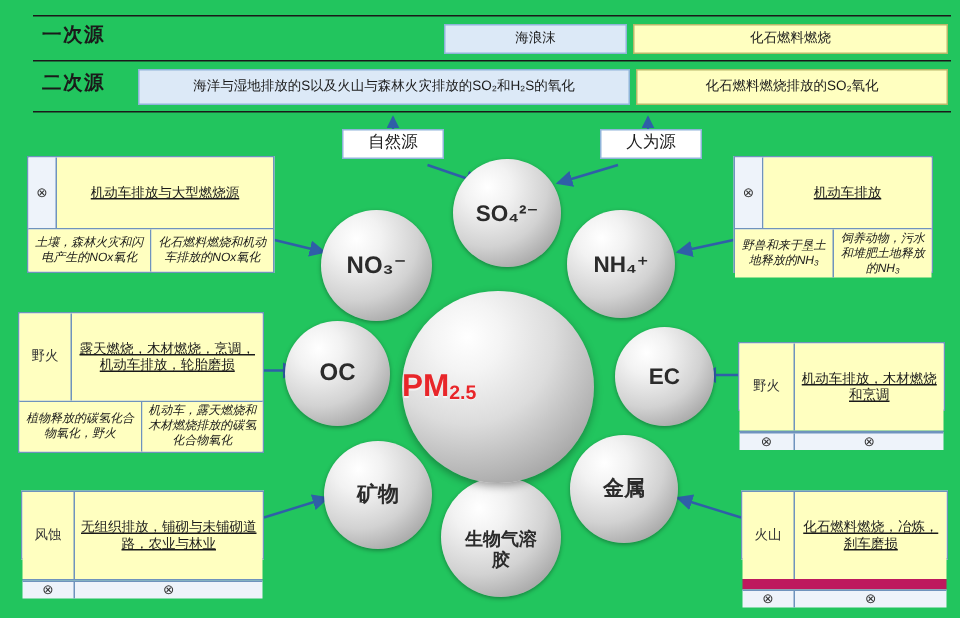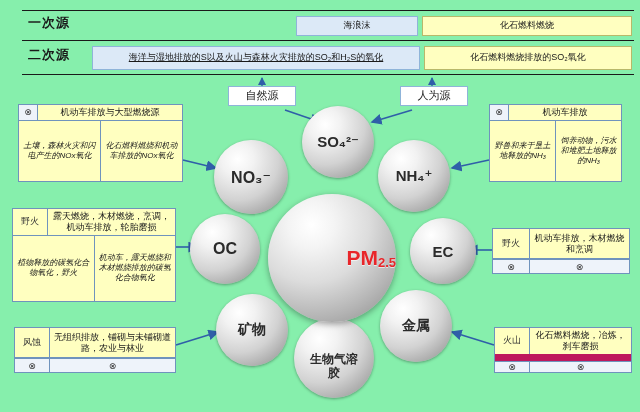--- a/index.html
+++ b/index.html
@@ -2,21 +2,21 @@
 <html><head>
 <meta charset="utf-8">
 <style>
   html,body{margin:0;padding:0;}
   body{
     width:640px;height:412px;
     background:#ffffff;
     font-family:"Liberation Sans","DejaVu Sans",sans-serif;
     overflow:hidden;
   }
-  #stage{position:relative;width:640px;height:412px;overflow:hidden;background:#86efac;}
+  #stage{position:relative;width:640px;height:412px;overflow:hidden;background:#22c55e;}
 
   
   .box{position:absolute;box-sizing:border-box;}
   .yellowbox{
     background:#ffffc0;border:1px solid #b8b86a;
     font-size:9px;color:#1a1a1a;line-height:1.25;
     display:flex;align-items:center;justify-content:center;text-align:left;
     padding:1px 2px;
   }
   .bluebox{
@@ -47,21 +47,21 @@
     display:flex;align-items:stretch;border-bottom:1px solid #6f93bd;
   }
   .panel .hdr .cellx{
     width:18px;display:flex;align-items:center;justify-content:center;
     background:#eef3fa;border-right:1px solid #6f93bd;
     font-size:9px;color:#333;
   }
   .panel .hdr .ttl{
     flex:1;background:#ffffc0;font-size:9px;color:#1a1a1a;
     display:flex;align-items:center;justify-content:center;text-align:center;
-    padding:2px 2px;line-height:1.2;
+    padding:18px 2px;line-height:1.2;text-decoration:underline;
   }
   .panel .bodyrow{display:flex;flex:1;font-style:italic;}
   .panel .bodyrow .cell{
     flex:1;background:#ffffc0;font-size:8px;color:#1a1a1a;
     display:flex;align-items:center;justify-content:center;text-align:center;
     padding:1px 2px;line-height:1.25;border-right:1px solid #6f93bd;
   }
   .panel .bodyrow .cell:last-child{border-right:none;}
   .panel .xrow{
     display:flex;border-top:1px solid #6f93bd;height:13px;background:#eef3fa;
@@ -79,21 +79,21 @@
     color:#2b2b2b;font-weight:bold;
     background:radial-gradient(circle at 32% 26%, #ffffff 0%, #f2f2f2 22%, #d2d2d2 55%, #a9a9a9 80%, #8f8f8f 100%);
     box-shadow:0 1px 3px rgba(0,0,0,0.35);
     text-align:center;
   }
   .sphere span{display:inline-block;}
   .center-sphere{
     position:absolute;border-radius:50%;
     background:radial-gradient(circle at 34% 24%, #ffffff 0%, #f4f4f4 18%, #dcdcdc 45%, #b4b4b4 72%, #949494 92%, #8a8a8a 100%);
     box-shadow:0 2px 6px rgba(0,0,0,0.35);
-    display:flex;align-items:center;justify-content:flex-end;
+    display:flex;align-items:center;justify-content:flex-start;
   }
   .pm-label{
     font-size:21px;font-weight:bold;color:#e8262a;letter-spacing:0px;
     text-shadow:0 1px 0 rgba(255,255,255,0.6);
   }
   .pm-label sub{font-size:13px;vertical-align:-0.15em;}
 
   svg.overlay{position:absolute;left:0;top:0;width:640px;height:412px;pointer-events:none;}
 </style>
 </head>
@@ -132,21 +132,21 @@
 
   <div class="rowlabel" style="left:28px;top:14px;">一次源</div>
   <div class="rowlabel" style="left:28px;top:46px;">二次源</div>
   <div class="hline" style="left:22px;top:10px;width:612px;"></div>
   <div class="hline" style="left:22px;top:40px;width:612px;"></div>
   <div class="hline" style="left:22px;top:74px;width:612px;"></div>
 
   <div class="box bluebox" style="left:296px;top:16px;width:122px;height:20px;">海浪沫</div>
   <div class="box yellowbox" style="left:422px;top:16px;width:210px;height:20px;">化石燃料燃烧</div>
 
-  <div class="box bluebox" style="left:92px;top:46px;width:328px;height:24px;text-decoration:underline;">海洋与湿地排放的S以及火山与森林火灾排放的SO₂和H₂S的氧化</div>
+  <div class="box bluebox" style="left:92px;top:46px;width:328px;height:24px;">海洋与湿地排放的S以及火山与森林火灾排放的SO₂和H₂S的氧化</div>
   <div class="box yellowbox" style="left:424px;top:46px;width:208px;height:24px;">化石燃料燃烧排放的SO₂氧化</div>
 
   <div class="box whitebox" style="left:228px;top:86px;width:68px;height:20px;font-size:11px;">自然源</div>
   <div class="box whitebox" style="left:400px;top:86px;width:68px;height:20px;font-size:11px;">人为源</div>
 
   <div class="panel" style="left:18px;top:104px;width:165px;height:78px;">
     <div class="hdr">
       <div class="cellx">⊗</div>
       <div class="ttl">机动车排放与大型燃烧源</div>
     </div>

